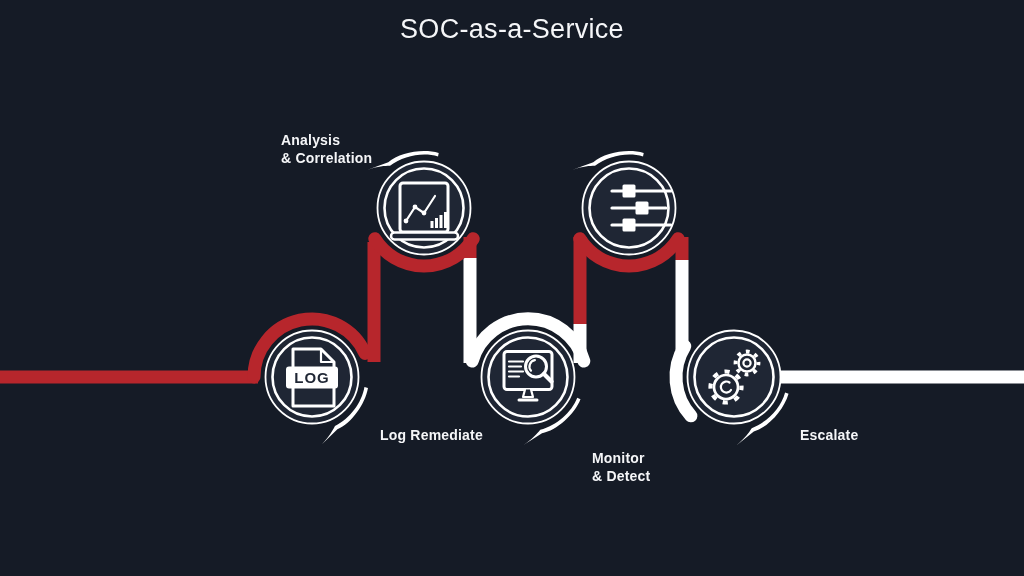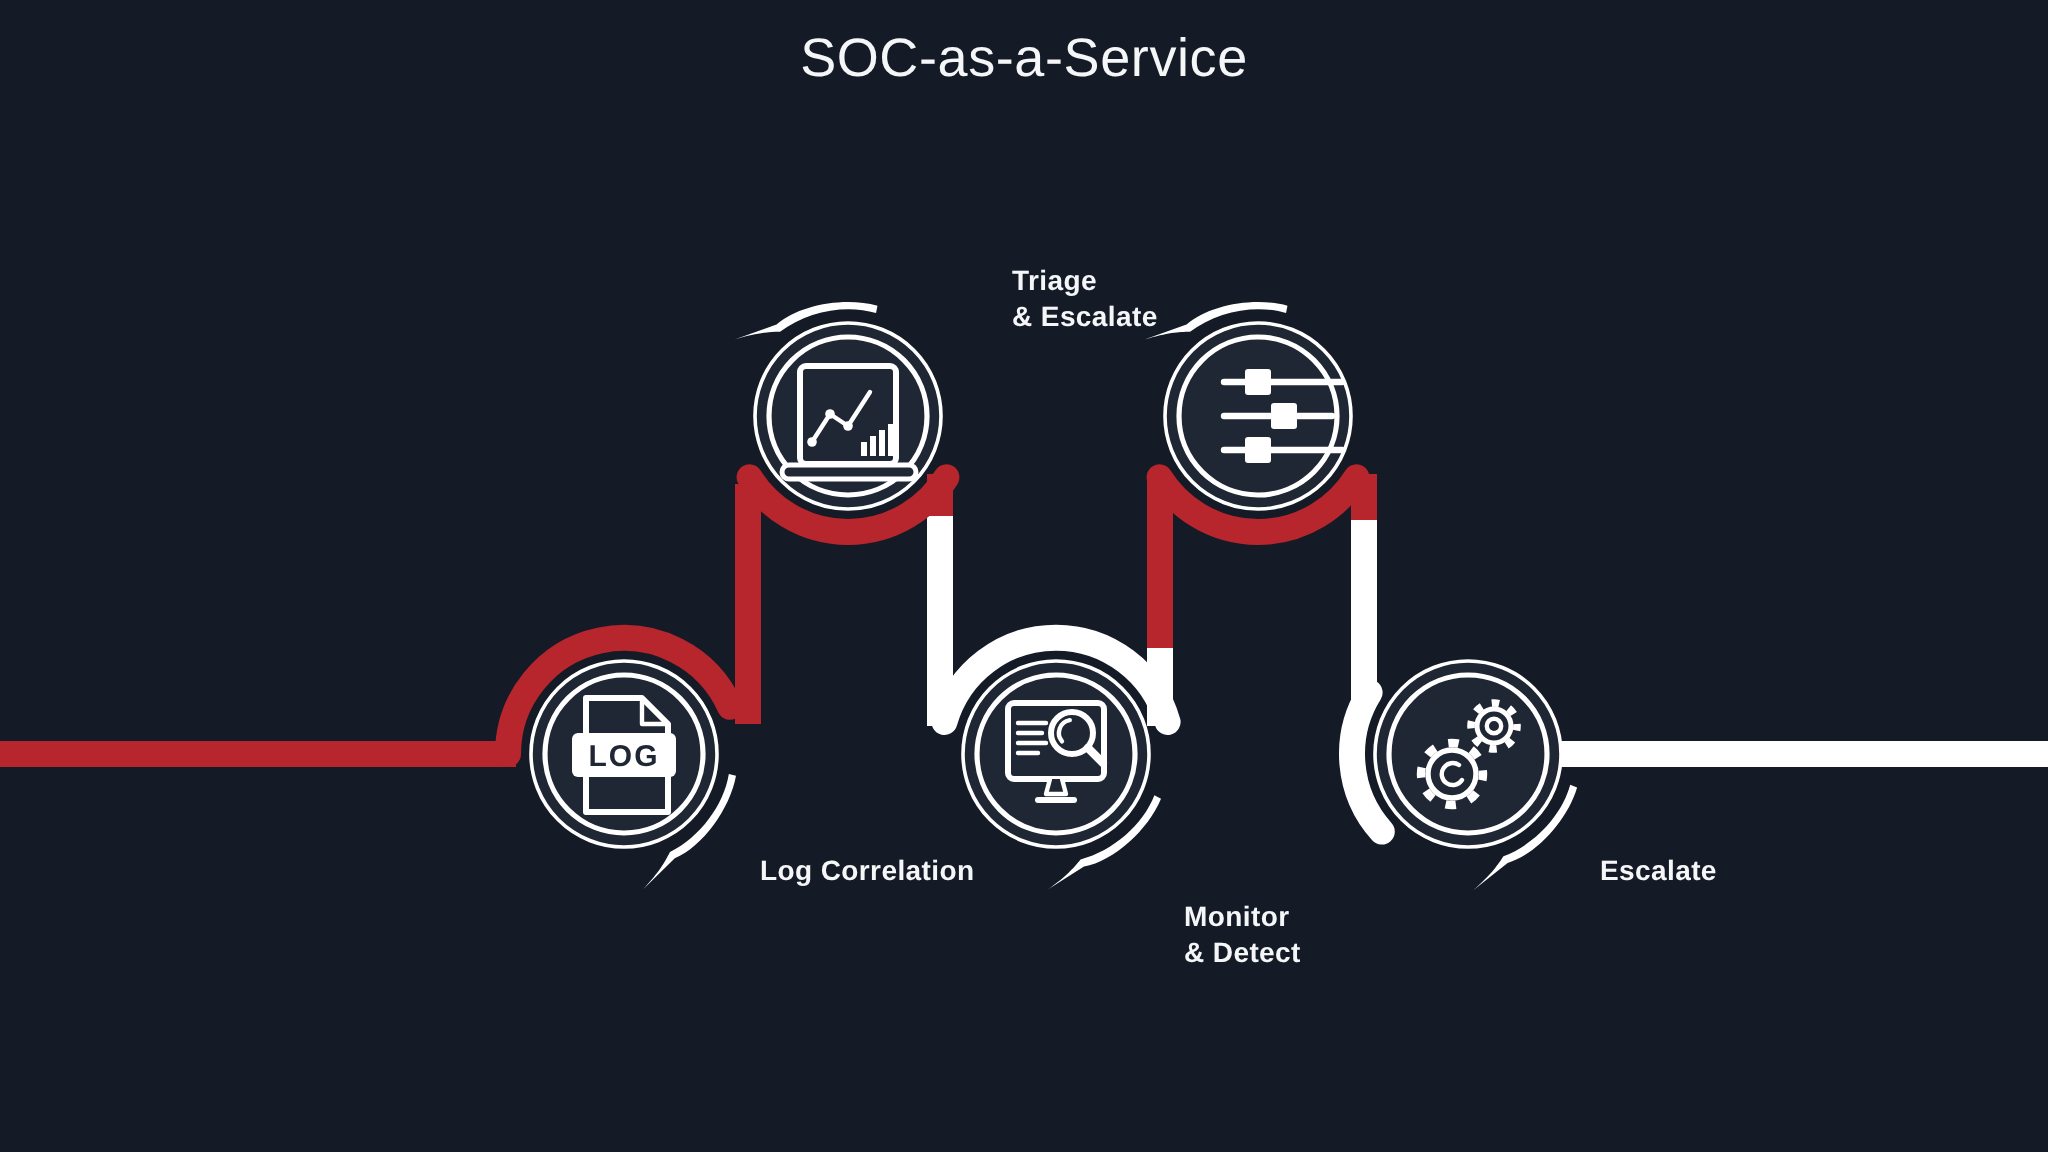--- a/index.html
+++ b/index.html
@@ -148,28 +148,28 @@
 
         <circle class="ic-s" style="stroke-width:3.8;stroke-dasharray:3.8 5.23;stroke-dashoffset:1.5" cx="747" cy="363" r="11.5"></circle>
         <circle class="ic-s" style="stroke-width:2.5" cx="747" cy="363" r="8.5"></circle>
         <circle class="ic-s" style="stroke-width:2.2" cx="747" cy="363" r="3.6"></circle>
       </g>
     </g>
   </svg>
 
   <div class="page-title">SOC-as-a-Service</div>
 
-
-  <div class="node-label lbl-triage">
-    <div>Triage</div>
-    <div>&amp; Escalate</div>
+  <div class="node-label lbl-analysis">
+    <div>Analysis</div>
+    <div>&amp; Correlation</div>
   </div>
 
+
   <div class="node-label lbl-log">
-    <div>Log Correlation</div>
+    <div>Log Remediate</div>
   </div>
 
   <div class="node-label lbl-monitor">
     <div>Monitor</div>
     <div>&amp; Detect</div>
   </div>
 
   <div class="node-label lbl-remediate">
     <div>Escalate</div>
   </div>

